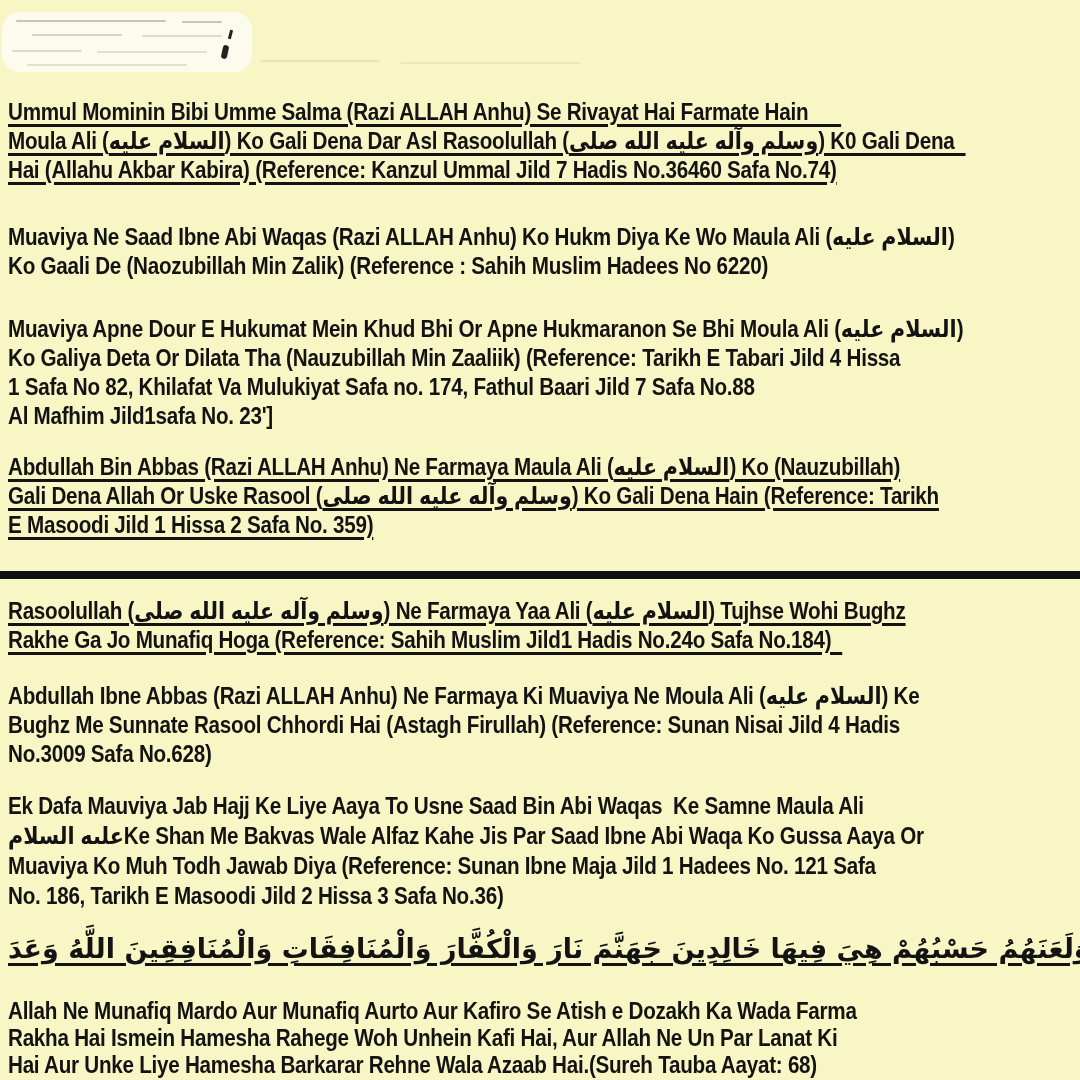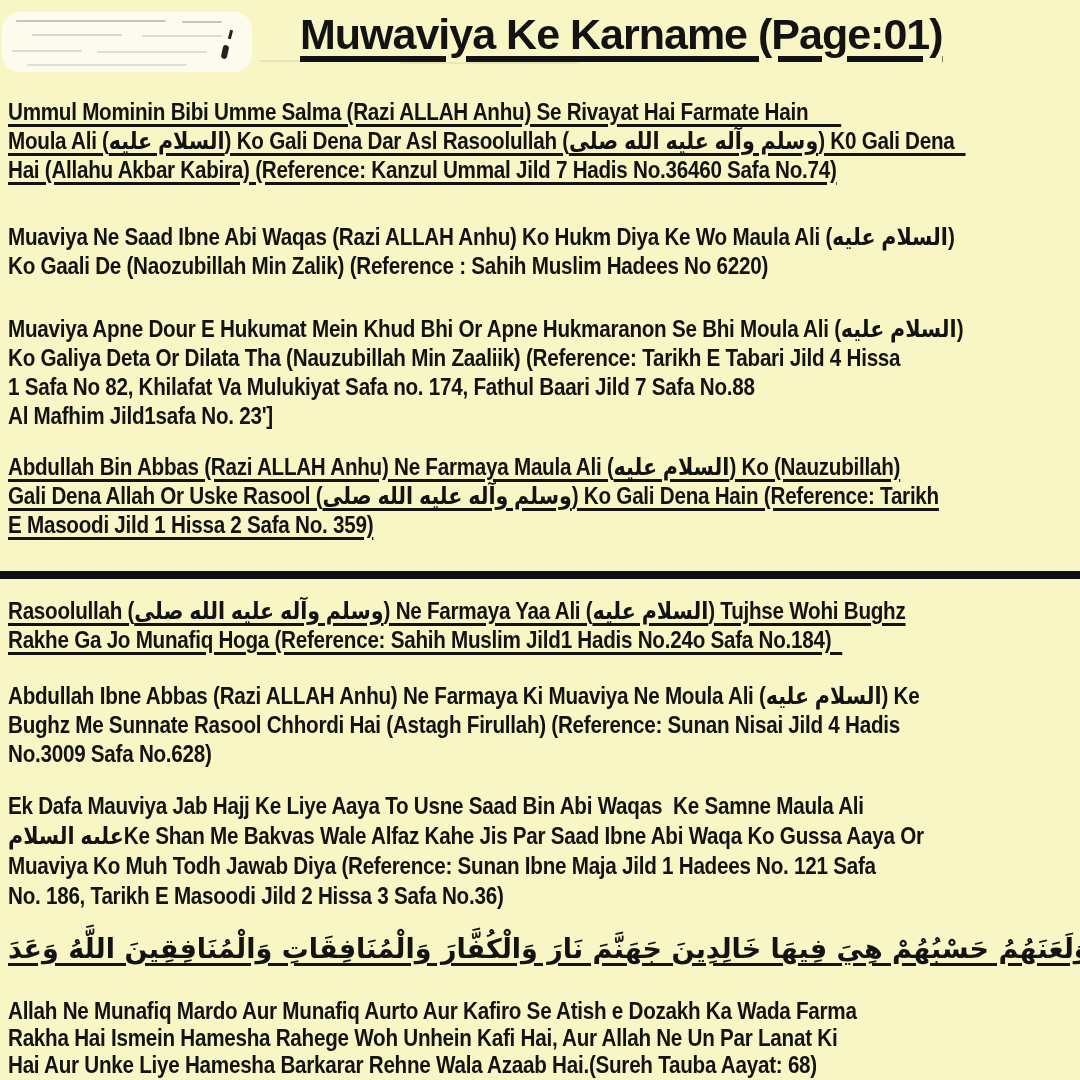--- a/index.html
+++ b/index.html
@@ -62,21 +62,20 @@
     <div class="streak" style="top:23px;left:140px;width:80px;opacity:.6;"></div>
     <div class="streak" style="top:38px;left:10px;width:70px;opacity:.6;"></div>
     <div class="streak" style="top:39px;left:95px;width:110px;opacity:.5;"></div>
     <div class="streak" style="top:52px;left:25px;width:160px;opacity:.5;"></div>
   </div>
   <div class="streak" style="top:60px;left:260px;width:120px;opacity:.35;"></div>
   <div class="streak" style="top:62px;left:400px;width:180px;opacity:.3;"></div>
   <div class="remnant" style="top:30px;left:229px;width:3px;height:9px;transform:rotate(15deg);"></div>
   <div class="remnant" style="top:45px;left:222px;width:6px;height:14px;border-radius:3px;transform:rotate(12deg);"></div>
 
-  <div class="title">Muwaviya Ke Karname (Page:01)</div>
 
   <div class="para u" style="top:97px;">Ummul Mominin Bibi Umme Salma (Razi ALLAH Anhu) Se Rivayat Hai Farmate Hain      
 Moula Ali (السلام عليه) Ko Gali Dena Dar Asl Rasoolullah (وسلم وآله عليه الله صلى) K0 Gali Dena  
 Hai (Allahu Akbar Kabira) (Reference: Kanzul Ummal Jild 7 Hadis No.36460 Safa No.74)</div>
   <div class="para" style="top:222px;">Muaviya Ne Saad Ibne Abi Waqas (Razi ALLAH Anhu) Ko Hukm Diya Ke Wo Maula Ali (السلام عليه)
 Ko Gaali De (Naozubillah Min Zalik) (Reference : Sahih Muslim Hadees No 6220)</div>
   <div class="para" style="top:314px;">Muaviya Apne Dour E Hukumat Mein Khud Bhi Or Apne Hukmaranon Se Bhi Moula Ali (السلام عليه)
 Ko Galiya Deta Or Dilata Tha (Nauzubillah Min Zaaliik) (Reference: Tarikh E Tabari Jild 4 Hissa
 1 Safa No 82, Khilafat Va Mulukiyat Safa no. 174, Fathul Baari Jild 7 Safa No.88
 Al Mafhim Jild1safa No. 23']</div>

